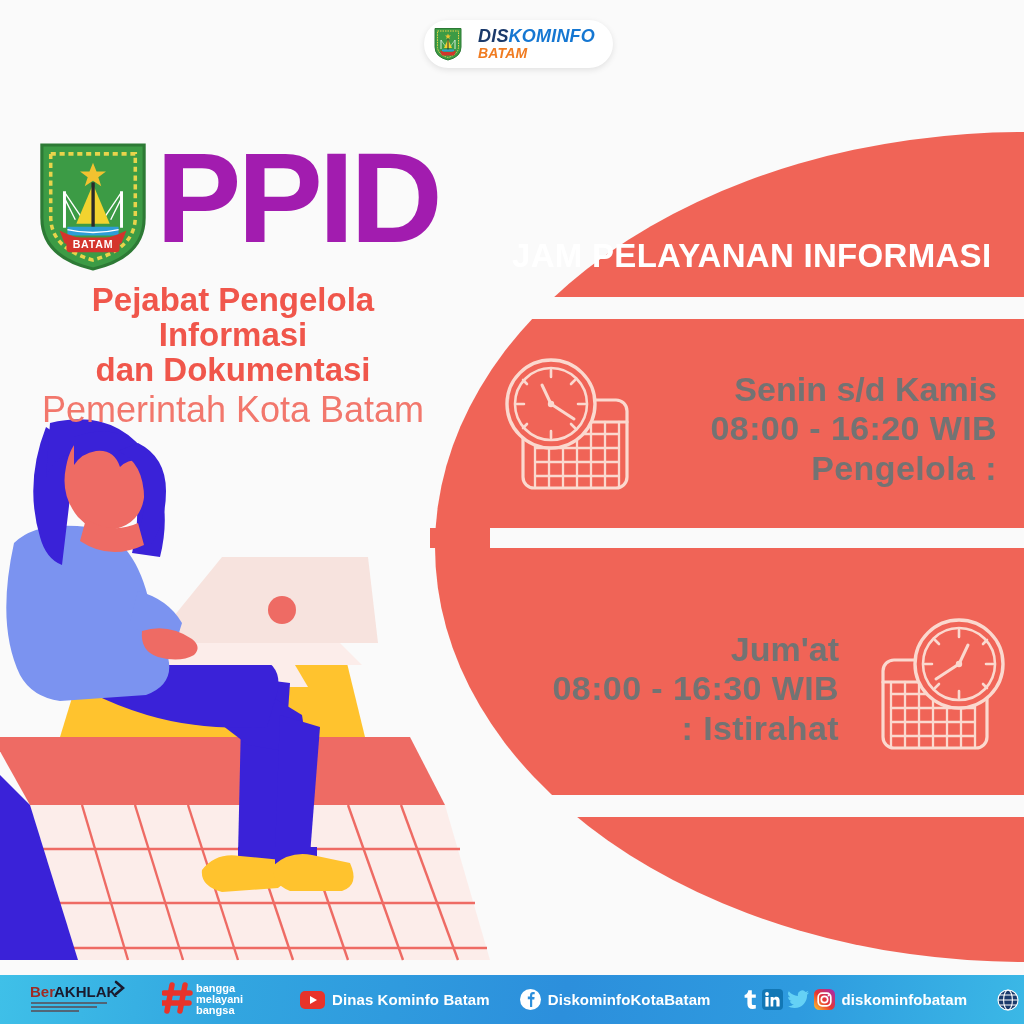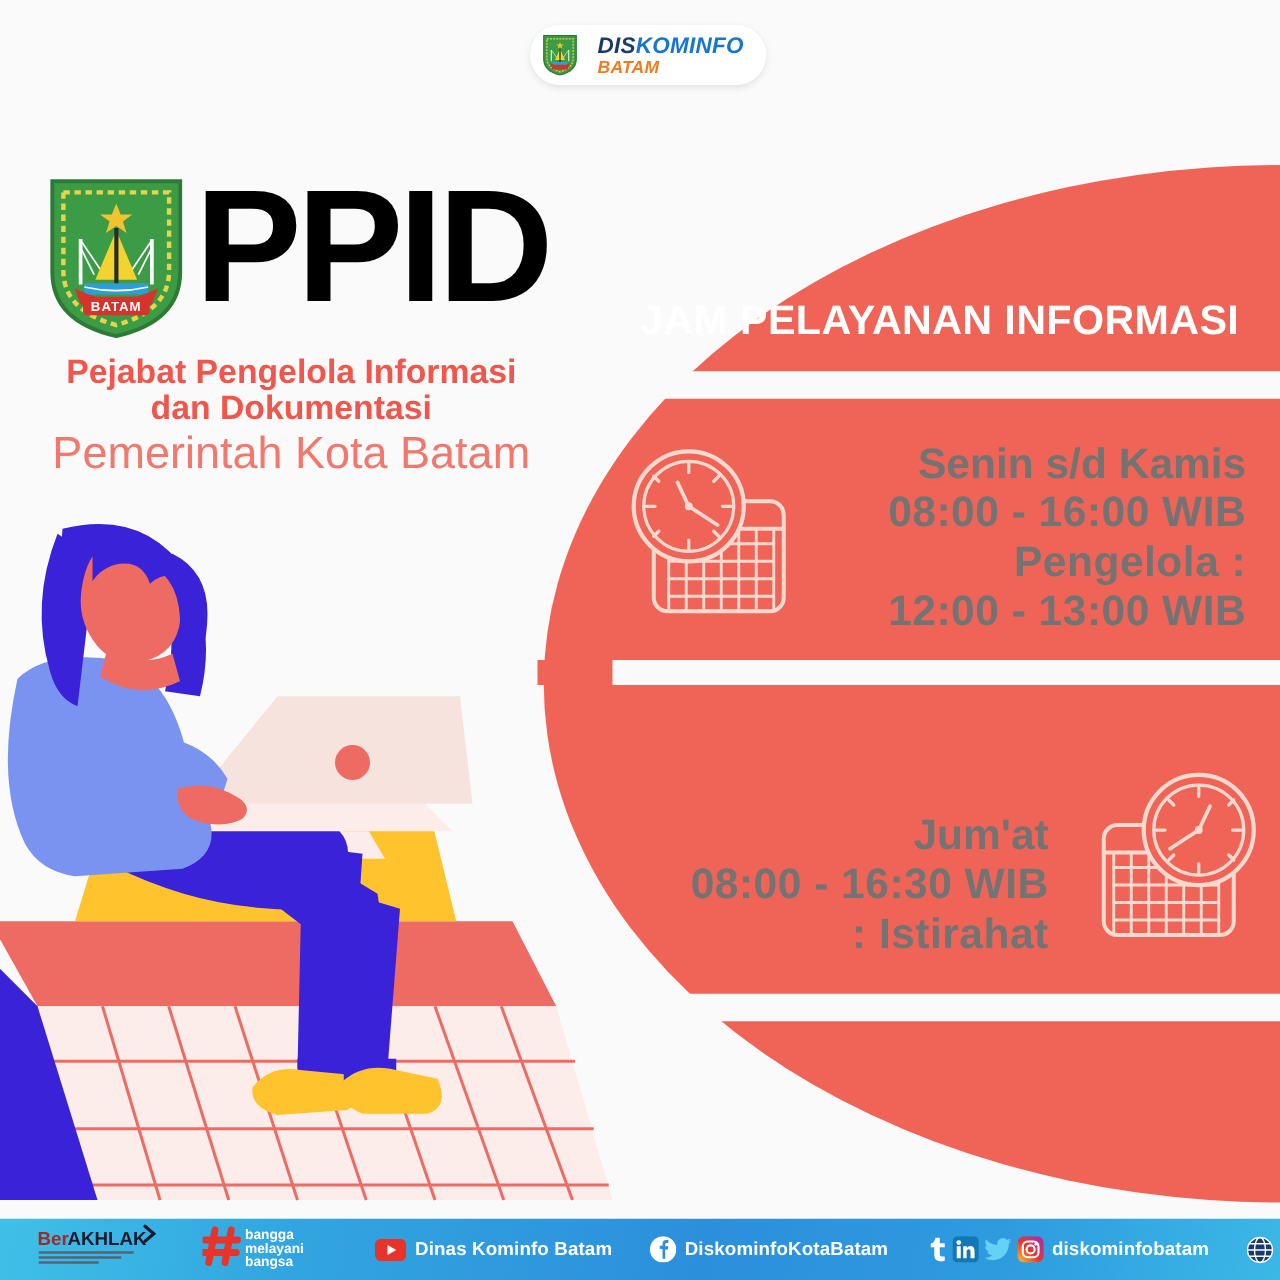--- a/index.html
+++ b/index.html
@@ -80,52 +80,52 @@
   }
 
   
   .ppid-row{
     position:absolute; left:34px; top:136px;
     display:flex; align-items:flex-start; gap:4px;
     z-index:30;
   }
   .ppid-word{
     font-size:128px; line-height:.82;
-    font-weight:bold; color:#000000;
+    font-weight:bold; color:#a21caf;
     letter-spacing:-4px;
     margin-top:10px;
   }
   .ppid-sub{
     position:absolute; left:38px; top:283px; width:390px;
     text-align:center;
     z-index:30;
   }
   .ppid-sub-l1, .ppid-sub-l2{
-    font-size:27px; font-weight:bold; color:#F0564B;
+    font-size:33px; font-weight:bold; color:#F0564B;
     line-height:1.06;
   }
   .ppid-sub-l3{
     font-size:36px; font-weight:normal; color:#F2776C;
     line-height:1.22;
   }
 
   
   .panel-title{
     position:absolute; left:512px; top:237px; width:500px;
     color:#FFFFFF; font-size:33px; font-weight:bold;
     letter-spacing:.3px; white-space:nowrap;
     z-index:30;
   }
 
   .sched{
     position:absolute; z-index:30;
     display:flex; align-items:center;
   }
   .sched-a{ left:495px; top:352px; width:520px; gap:24px; }
-  .sched-b{ left:510px; top:612px; width:505px; gap:20px; flex-direction:row-reverse;align-items:flex-end; }
+  .sched-b{ left:510px; top:612px; width:505px; gap:20px; flex-direction:row-reverse; }
 
   .sched-text{ flex:1 1 auto; color:#737373; }
   .sched-a .sched-text{ text-align:right; padding-right:18px;}
   .sched-b .sched-text{ text-align:right; padding-right:6px;}
   .sched-day{ font-size:34px; font-weight:bold; line-height:1.16; }
   .sched-line{ font-size:34px; font-weight:bold; line-height:1.16; letter-spacing:.4px;}
 
   .icon-clockcal{ flex:0 0 auto; }
 
   
@@ -241,23 +241,22 @@
             <path d="M80 28 L76 32 M32 72 L28 76 M80 76 L76 72 M32 32 L28 28"></path>
           </g>
           <path d="M56 52 L47 33" stroke-width="3"></path>
           <path d="M56 52 L79 67" stroke-width="3"></path>
           <circle cx="56" cy="52" r="3.2" fill="#FBD9CF" stroke="none"></circle>
         </g>
       </svg>
     </div>
     <div class="sched-text">
       <div class="sched-day">Senin s/d Kamis</div>
-      <div class="sched-line">08:00 - 16:00 WIB</div>
+      <div class="sched-line">08:00 - 16:20 WIB</div>
       <div class="sched-line">Pengelola :</div>
-      <div class="sched-line">12:00 - 13:00 WIB</div>
     </div>
   </div>
 
   <div class="sched sched-b">
     <div class="icon-clockcal">
       <svg width="150" height="150" viewBox="0 0 150 150">
         <g fill="none" stroke="#FBD9CF" stroke-width="3.2" stroke-linecap="round" transform="translate(150,0) scale(-1,1)">
           <rect x="28" y="48" width="104" height="88" rx="11"></rect>
           <path d="M28 70 H132"></path>
           <rect x="75" y="38" width="13" height="24" rx="6.5"></rect>

